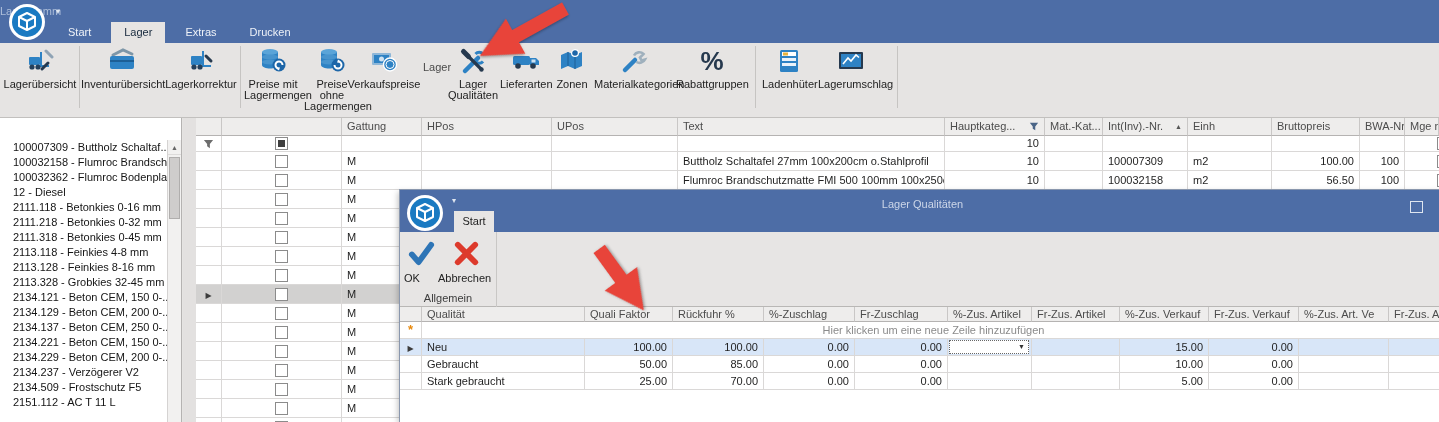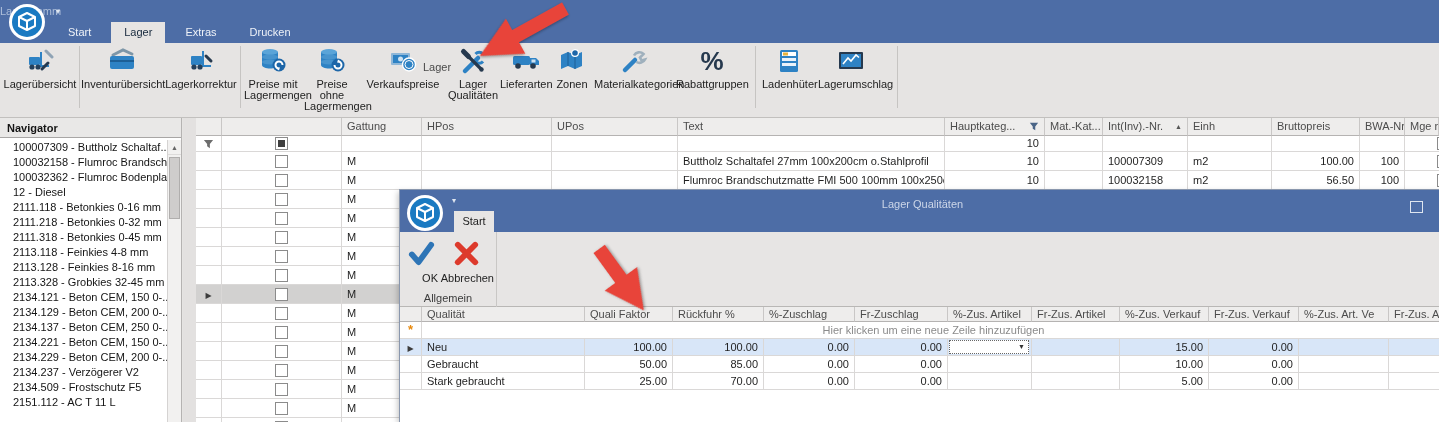--- a/index.html
+++ b/index.html
@@ -60,21 +60,21 @@
 
   
   .dlg { position:absolute; left:400px; top:190px; width:1045px; height:232px; background:#fff; outline:1px solid #8a97ad; box-shadow:-2px 2px 6px rgba(0,0,0,0.25); }
   .dlg-tb { position:absolute; left:0; top:0; width:100%; height:42px; background:#4d6da6; }
   .dlg-title { position:absolute; left:0; right:0; top:8px; text-align:center; color:#ccd6e8; font-size:11px; }
   .dlg-max { position:absolute; right:22px; top:11px; width:13px; height:12px; border:1px solid #dfe6f0; cursor:pointer; }
   .dlg-logo { position:absolute; left:6px; top:4px; width:38px; height:38px; z-index:5; }
   .dlg-caret { position:absolute; left:52px; top:6px; color:#dfe6f0; font-size:8px; }
   .dlg-tab { position:absolute; left:54px; top:21px; width:40px; height:21px; background:#e7e5e4; color:#222; text-align:center; padding-top:4px; font-size:11px; cursor:pointer; }
   .dlg-ribbon { position:absolute; left:0; top:42px; width:100%; height:75px; background:#e7e5e4; border-bottom:1px solid #b9b7b5; }
-  .dbtn { position:absolute; top:5px; text-align:right; cursor:pointer; }
+  .dbtn { position:absolute; top:5px; text-align:left; cursor:pointer; }
   .dbtn .ricon { height:32px; display:flex; align-items:center; justify-content:center; }
   .dbtn .rlabel { font-size:11px; color:#222; margin-top:3px; }
   .dlg-gsep { position:absolute; left:96px; top:0; width:1px; height:75px; background:#c9c7c5; }
   .dlg-gl { position:absolute; left:0; top:60px; width:96px; text-align:center; color:#3c3c3c; font-size:11px; }
   .dgrid { position:absolute; left:0; top:117px; width:100%; background:#fff; }
   .dhdr { display:flex; height:15px; }
   .dhdr .cell { background:#eeedec; border-right:1px solid #c9c7c6; border-bottom:1px solid #b5b3b2; color:#4c4c4c; line-height:14px; }
   .dhint { display:flex; height:17px; }
   .dhint .cell { line-height:16px; }
   .dhint-text { color:#8b8b8b; text-align:center; }
@@ -187,21 +187,21 @@
             <ellipse cx="11" cy="5" rx="8" ry="3" fill="#5aa4d8"></ellipse>
             <ellipse cx="11" cy="10" rx="8" ry="2.6" fill="#4894cd"></ellipse>
             <ellipse cx="11" cy="15" rx="8" ry="2.6" fill="#4894cd"></ellipse>
             <circle cx="20" cy="18" r="6.5" fill="#1d66a8"></circle>
             <path d="M16.5 18 a3.5 3.5 0 1 0 3.5 -3.5" stroke="#fff" stroke-width="2" fill="none"></path>
             <path d="M20 12.5 L22.6 14.6 L19 15.8 Z" fill="#fff"></path>
           </svg>
       </div>
       <div class="rlabel">Preise ohne Lagermengen</div>
     </div>
-    <div class="rbtn" style="left:362px;width:82px">
+    <div class="rbtn" style="left:343px;width:82px">
       <div class="ricon">
         <svg viewBox="0 0 28 28" width="28" height="28">
             <rect x="2" y="6" width="19" height="12" rx="1" fill="#8fb7d8"></rect>
             <rect x="4" y="8" width="15" height="8" fill="#2e82c4"></rect>
             <circle cx="11.5" cy="12" r="2.5" fill="#cfe2f1"></circle>
             <circle cx="20" cy="17.5" r="6.5" fill="#2e82c4" stroke="#fff" stroke-width="1.4"></circle>
             <circle cx="20" cy="17.5" r="4" fill="none" stroke="#fff" stroke-width="1"></circle>
           </svg>
       </div>
       <div class="rlabel">Verkaufspreise</div>
@@ -278,21 +278,20 @@
             <rect x="8" y="5.5" width="5" height="3" fill="#e8b23c"></rect>
           </svg>
       </div>
       <div class="rlabel">Ladenhüter</div>
     </div>
     <div class="rsep" style="left:897px"></div>
   </div>
   <div class="rgl">Lager</div>
 
   <div class="nav">
-    <div class="nav-hdr">Navigator</div>
     <div class="nav-list">
       <div class="nav-item">100007309 - Buttholz Schaltaf...</div>
       <div class="nav-item">100032158 - Flumroc Brandsch...</div>
       <div class="nav-item">100032362 - Flumroc Bodenpla...</div>
       <div class="nav-item">12 - Diesel</div>
       <div class="nav-item">2111.118 - Betonkies 0-16 mm</div>
       <div class="nav-item">2111.218 - Betonkies 0-32 mm</div>
       <div class="nav-item">2111.318 - Betonkies 0-45 mm</div>
       <div class="nav-item">2113.118 - Feinkies 4-8 mm</div>
       <div class="nav-item">2113.128 - Feinkies 8-16 mm</div>

